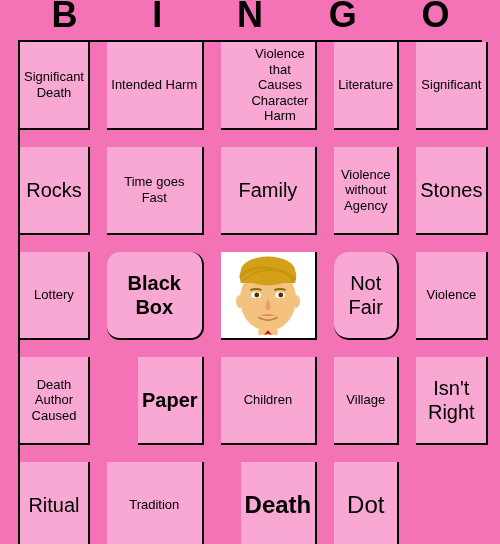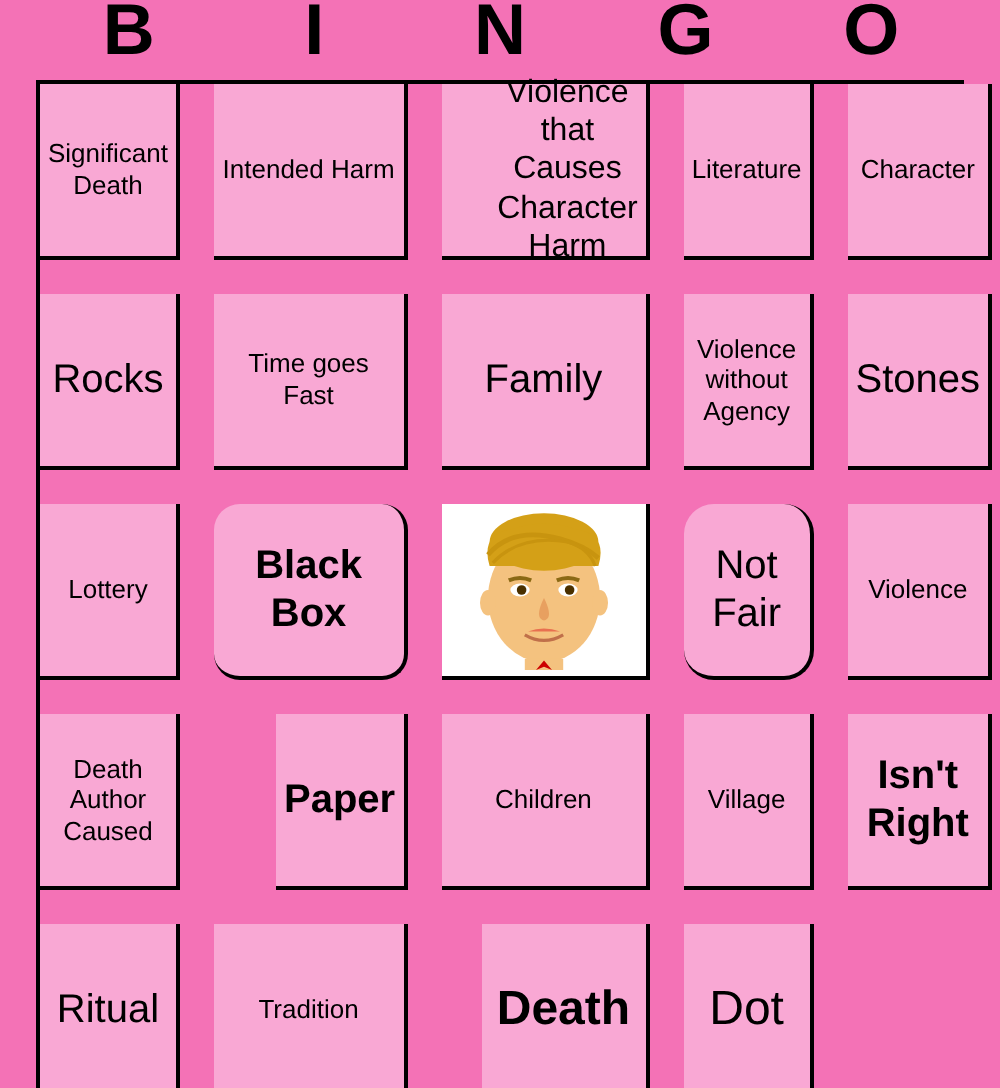--- a/index.html
+++ b/index.html
@@ -80,23 +80,23 @@
   <div class="bingo-header">
     <div class="bingo-letter">B</div>
     <div class="bingo-letter">I</div>
     <div class="bingo-letter">N</div>
     <div class="bingo-letter">G</div>
     <div class="bingo-letter">O</div>
   </div>
   <div class="bingo-grid" id="grid">
   <div class="cell">Significant Death</div>
       <div class="cell">Intended Harm</div>
-      <div class="cell" style="font-size: 16px; padding-left: 28px;">Violence that Causes Character Harm</div>
+      <div class="cell" style="font-size: 13px; padding-left: 28px;">Violence that Causes Character Harm</div>
       <div class="cell">Literature</div>
-      <div class="cell">Character</div>
+      <div class="cell">Significant</div>
       <div class="cell" style="font-size: 20px;">Rocks</div>
       <div class="cell">Time goes Fast</div>
       <div class="cell" style="font-size: 20px;">Family</div>
       <div class="cell">Violence without Agency</div>
       <div class="cell" style="font-size: 20px;">Stones</div>
       <div class="cell">Lottery</div>
       <div class="cell" style="font-weight: bold; font-size: 20px; border-radius: 13px;">Black Box</div>
       <div class="cell free">
         <div class="trump-face">
       <svg class="trump-svg" viewBox="0 0 100 100" xmlns="http://www.w3.org/2000/svg">
@@ -130,19 +130,19 @@
         <polygon points="50,94 45,100 50,98 55,100" fill="#cc0000"></polygon>
       </svg>
     </div>
       </div>
       <div class="cell" style="font-size: 20px; border-radius: 15px;">Not Fair</div>
       <div class="cell">Violence</div>
       <div class="cell">Death Author Caused</div>
       <div class="cell" style="font-weight: bold; font-size: 20px; margin-left: 31px;">Paper</div>
       <div class="cell">Children</div>
       <div class="cell">Village</div>
-      <div class="cell" style="font-weight: bold; font-size: 20px;">Isn't Right</div>
+      <div class="cell" style="font-weight: normal; font-size: 20px;">Isn't Right</div>
       <div class="cell" style="font-size: 20px;">Ritual</div>
       <div class="cell">Tradition</div>
       <div class="cell" style="font-size: 24px; font-weight: bold; margin-left: 20px;">Death</div>
       <div class="cell" style="font-size: 24px; font-weight: normal;">Dot</div>
     </div>
 </div>
 
 </body></html>

